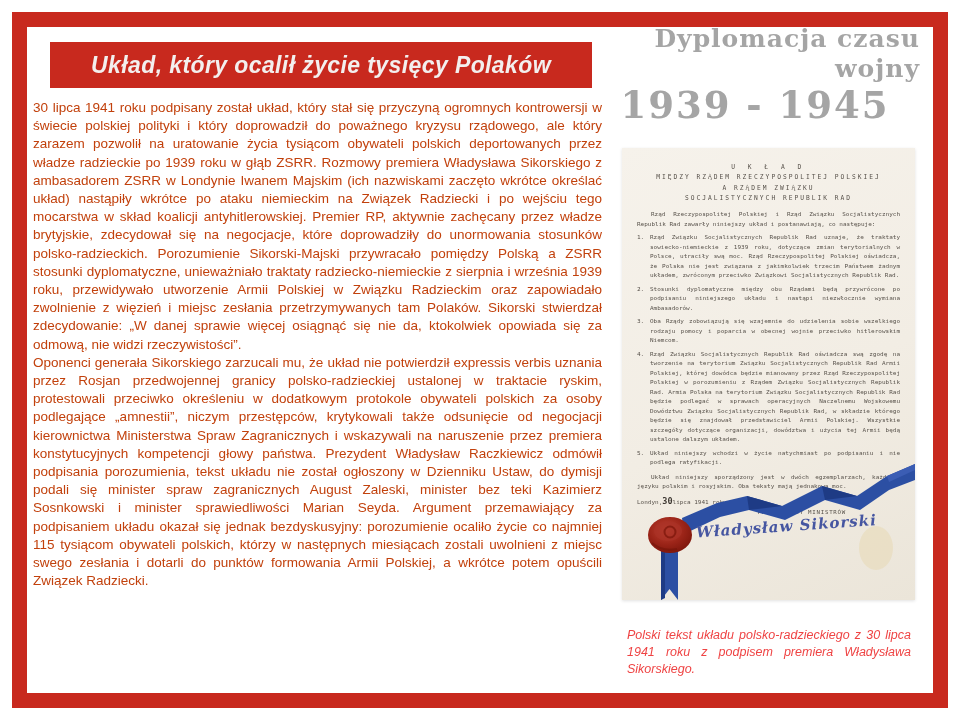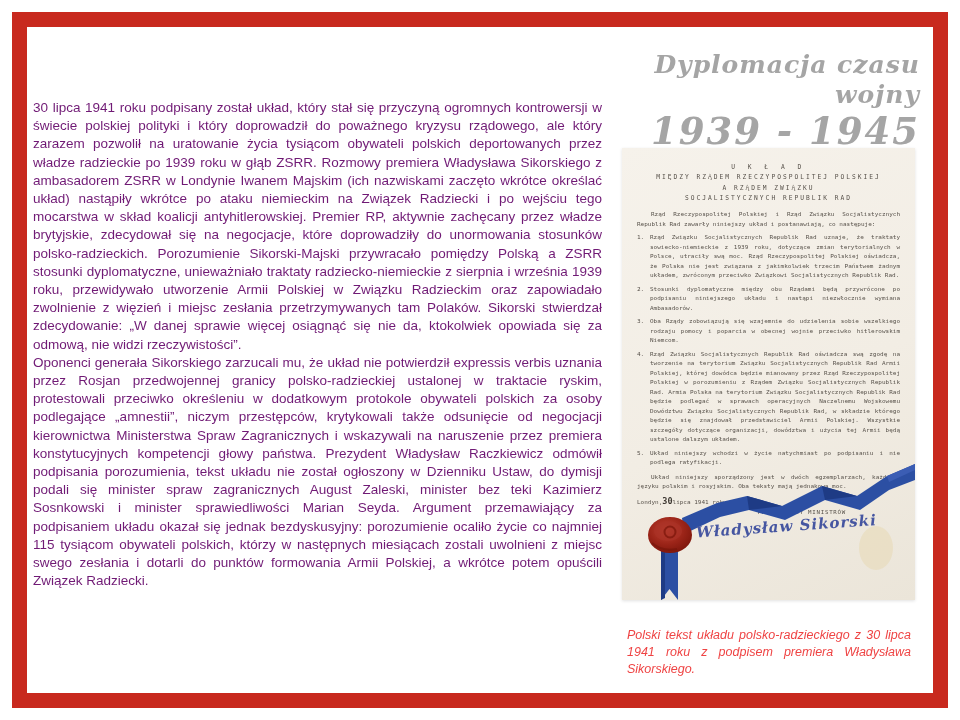--- a/index.html
+++ b/index.html
@@ -27,32 +27,32 @@
   }
   .title-banner span {
     color: #F3EFEE;
     font-size: 23px; font-weight: bold; font-style: italic;
     letter-spacing: 0.4px;
     white-space: nowrap;
   }
 
   
   .header-right {
-    position: absolute; right: 40px; top: 50px; width: 330px;
+    position: absolute; right: 40px; top: 24px; width: 330px;
     text-align: right; color: #A5A5A5;
     font-family: "DejaVu Serif", serif;
-    font-style: italic; font-weight: bold;
+    font-weight: bold;
   }
   .header-right .line1 { font-size: 25px; letter-spacing: 1px; line-height: 30px; }
-  .header-right .line2 { font-size: 37px; letter-spacing: 2px; line-height: 42px; }
+  .header-right .line2 { font-size: 37px; letter-spacing: 2px; line-height: 42px; text-align: center; }
 
   
   .body-text {
     position: absolute; left: 33px; top: 99px; width: 569px;
-    color: #701a75;
+    color: #c2410c;
     font-size: 13.5px; line-height: 18.2px;
     text-align: justify;
   }
   .body-text p { margin: 0; }
 
   
   .doc-paper {
     position: absolute; left: 622px; top: 148px; width: 293px; height: 452px;
     background: linear-gradient(155deg, #F6F2EB 0%, #F2EDE4 55%, #EBE5D9 100%);
     box-shadow: 0 1px 3px rgba(0,0,0,0.12);
@@ -97,20 +97,23 @@
     text-align: justify;
   }
 </style>
 </head>
 <body>
 
 <div class="slide">
 
   <div class="frame"></div>
 
+  <div class="title-banner">
+    <span>Układ, który ocalił życie tysięcy Polaków</span>
+  </div>
 
   <div class="header-right">
     <div class="line1">Dyplomacja czasu wojny</div>
     <div class="line2">1939 - 1945</div>
   </div>
 
   <div class="body-text">
     <p>30 lipca 1941 roku podpisany został układ, który stał się przyczyną ogromnych kontrowersji w świecie polskiej polityki i który doprowadził do poważnego kryzysu rządowego, ale który zarazem pozwolił na uratowanie życia tysiącom obywateli polskich deportowanych przez władze radzieckie po 1939 roku w głąb ZSRR. Rozmowy premiera Władysława Sikorskiego z ambasadorem ZSRR w Londynie Iwanem Majskim (ich nazwiskami zaczęto wkrótce określać układ) nastąpiły wkrótce po ataku niemieckim na Związek Radziecki i po wejściu tego mocarstwa w skład koalicji antyhitlerowskiej. Premier RP, aktywnie zachęcany przez władze brytyjskie, zdecydował się na negocjacje, które doprowadziły do unormowania stosunków polsko-radzieckich. Porozumienie Sikorski-Majski przywracało pomiędzy Polską a ZSRR stosunki dyplomatyczne, unieważniało traktaty radziecko-niemieckie z sierpnia i września 1939 roku, przewidywało utworzenie Armii Polskiej w Związku Radzieckim oraz zapowiadało zwolnienie z więzień i miejsc zesłania przetrzymywanych tam Polaków. Sikorski stwierdzał zdecydowanie: „W danej sprawie więcej osiągnąć się nie da, ktokolwiek opowiada się za odmową, nie widzi rzeczywistości”.</p>
     <p>Oponenci generała Sikorskiego zarzucali mu, że układ nie potwierdził expressis verbis uznania przez Rosjan przedwojennej granicy polsko-radzieckiej ustalonej w traktacie ryskim, protestowali przeciwko określeniu w dodatkowym protokole obywateli polskich za osoby podlegające „amnestii”, niczym przestępców, krytykowali także odsunięcie od negocjacji kierownictwa Ministerstwa Spraw Zagranicznych i wskazywali na naruszenie przez premiera konstytucyjnych kompetencji głowy państwa. Prezydent Władysław Raczkiewicz odmówił podpisania porozumienia, tekst układu nie został ogłoszony w Dzienniku Ustaw, do dymisji podali się minister spraw zagranicznych August Zaleski, minister bez teki Kazimierz Sosnkowski i minister sprawiedliwości Marian Seyda. Argument przemawiający za podpisaniem układu okazał się jednak bezdyskusyjny: porozumienie ocaliło życie co najmniej 115 tysiącom obywateli polskich, którzy w następnych miesiącach zostali uwolnieni z miejsc swego zesłania i dotarli do punktów formowania Armii Polskiej, a wkrótce potem opuścili Związek Radziecki.</p>
   </div>

